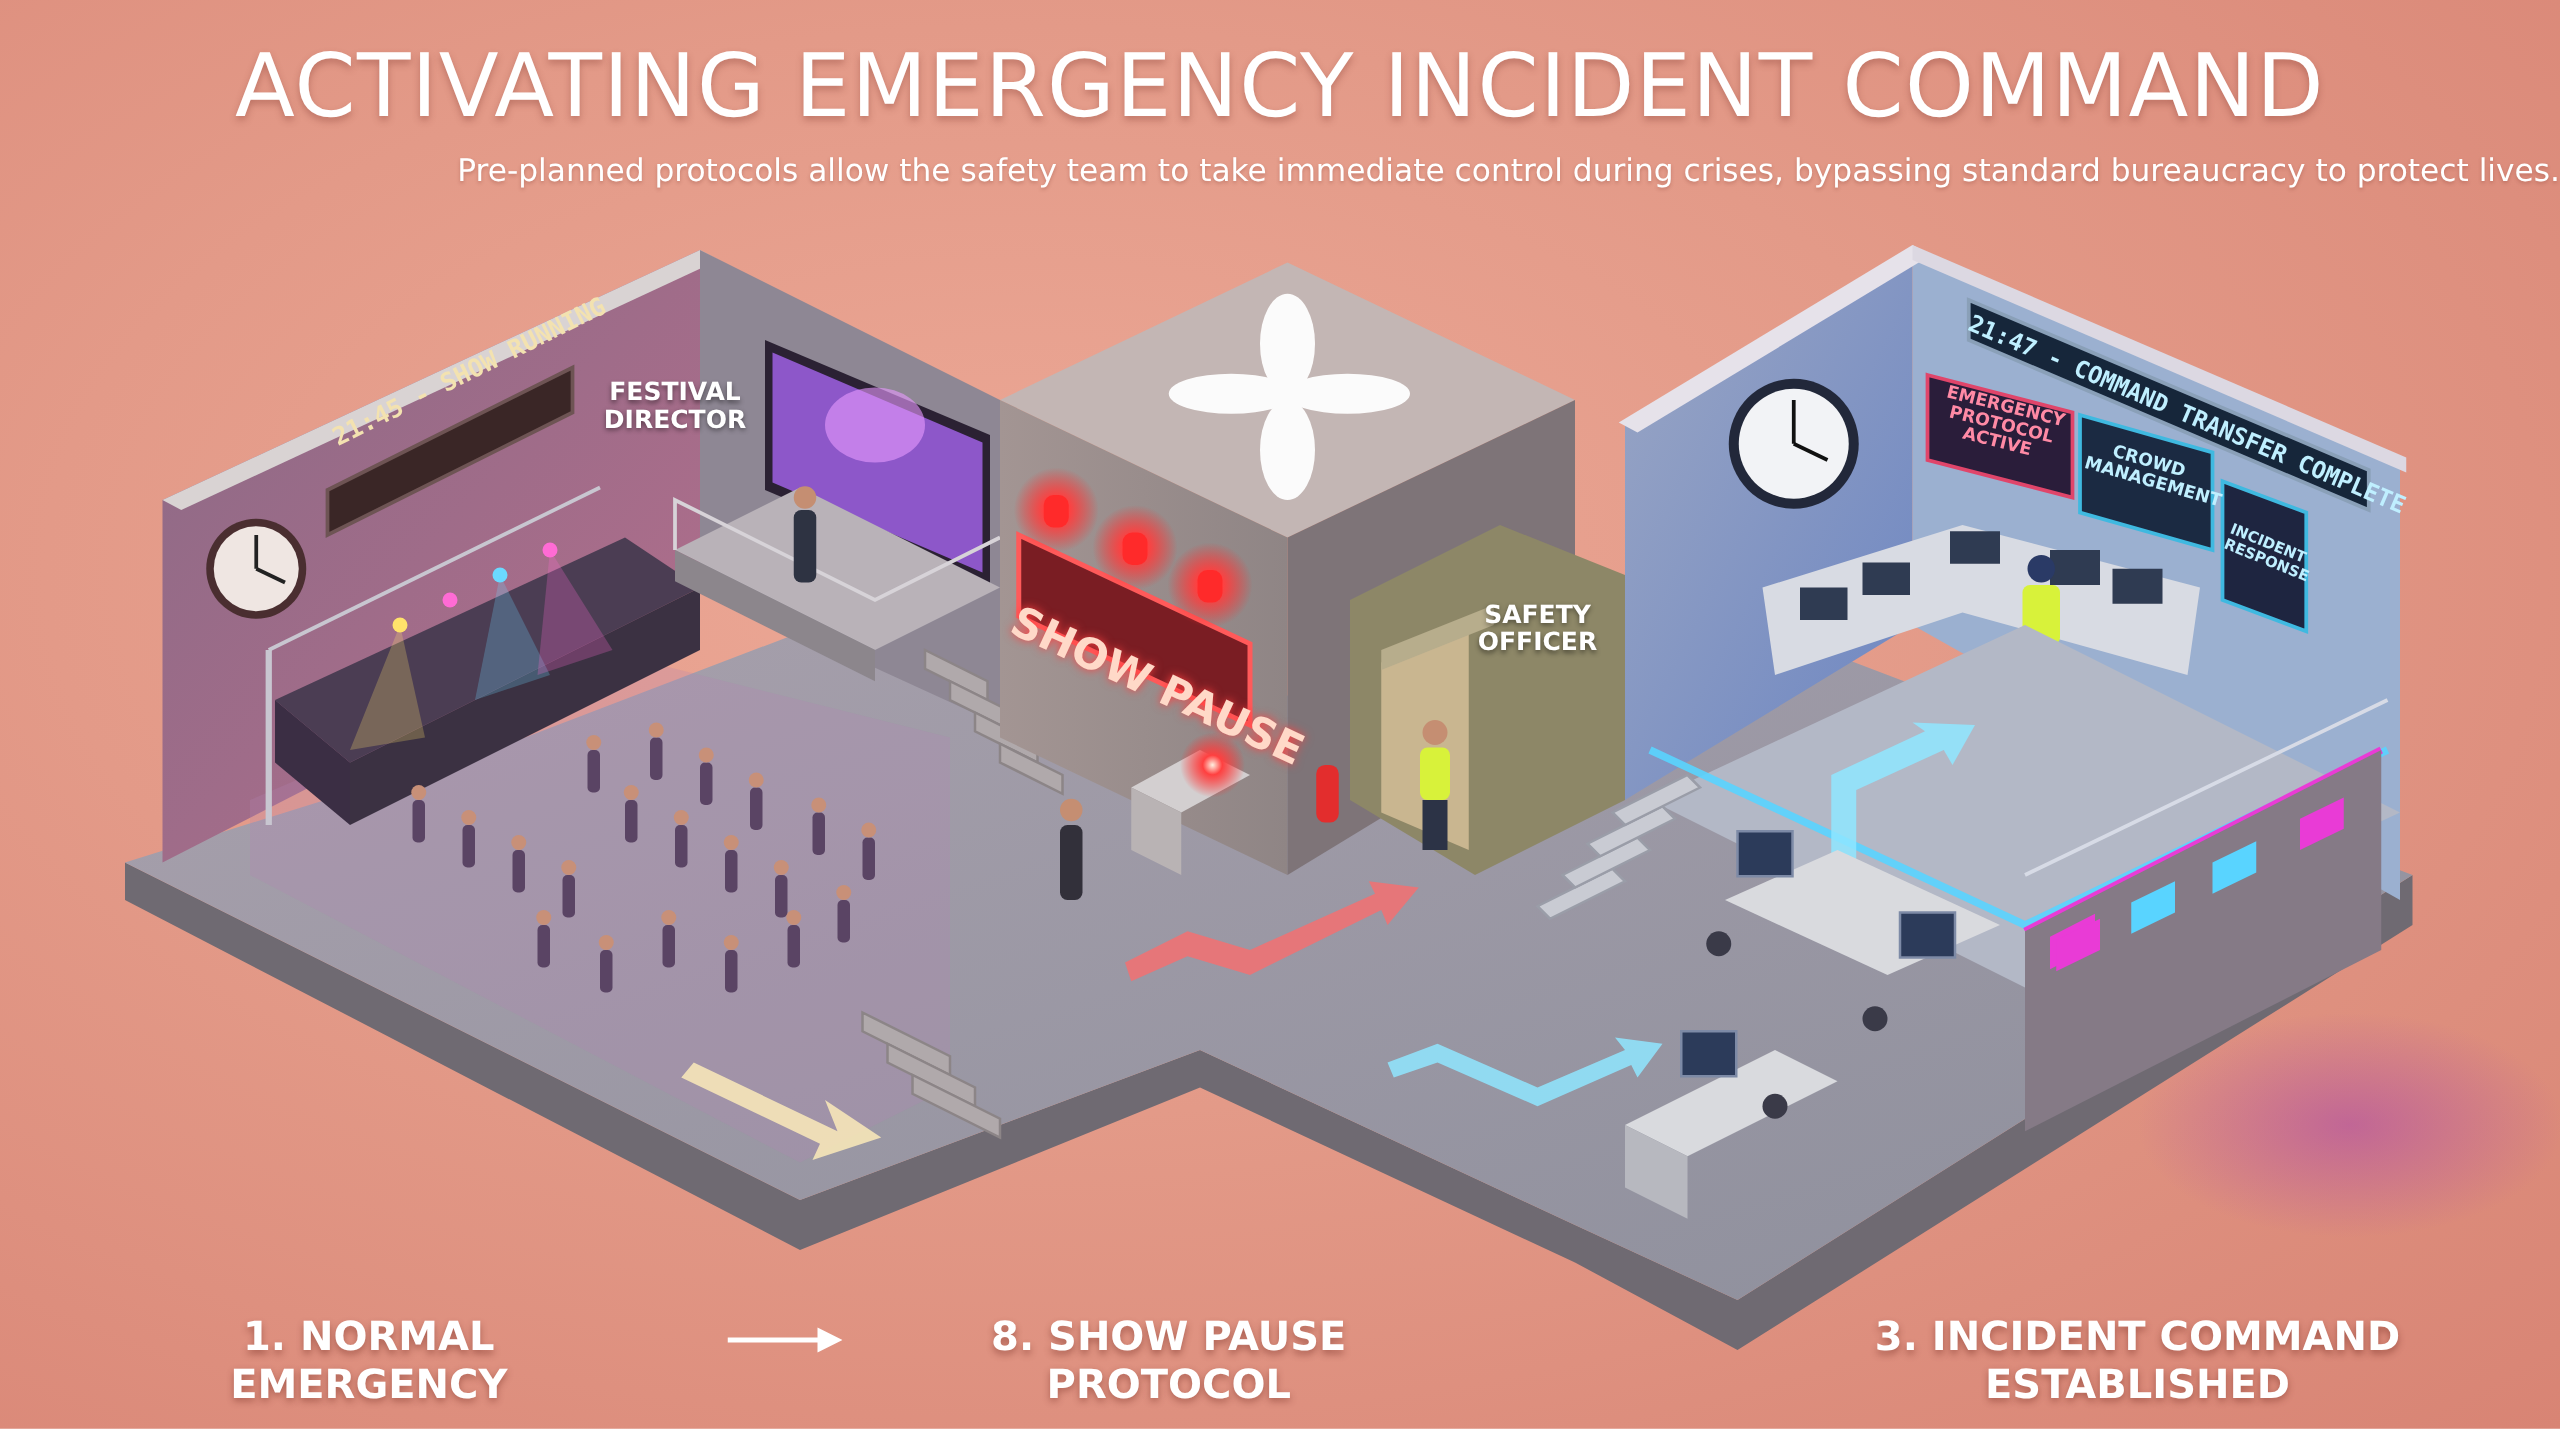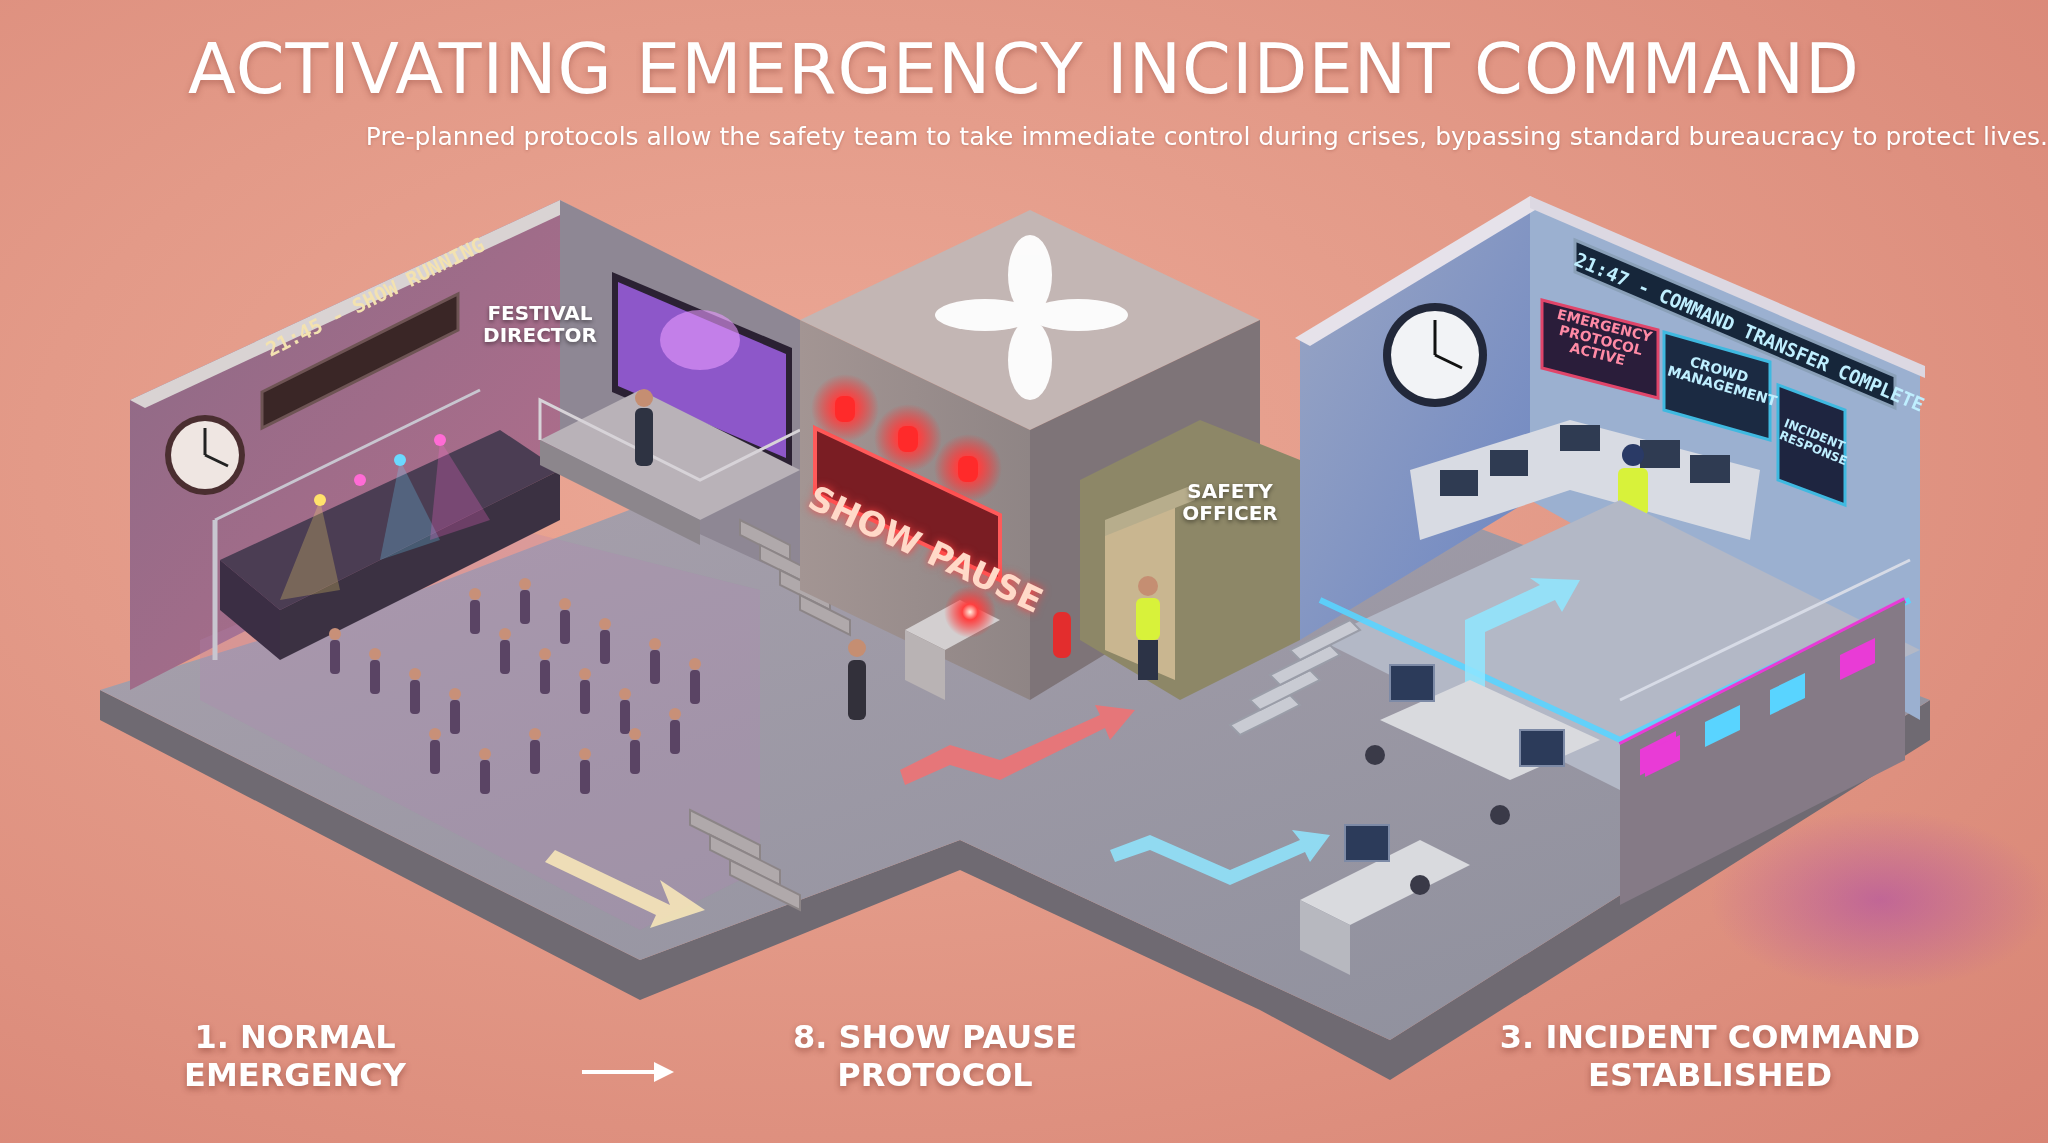--- a/index.html
+++ b/index.html
@@ -8,21 +8,21 @@
     font-family:"Liberation Sans", sans-serif;}
   .title{position:absolute;left:0;top:28px;width:2048px;text-align:center;color:#fff;
     font-family:"DejaVu Sans", sans-serif;font-weight:normal;font-size:70px;letter-spacing:1px;
     text-shadow:0 3px 6px rgba(120,50,40,.35);}
   .subtitle{position:absolute;left:0;top:122px;width:2048px;text-align:right;color:#fff;
     font-family:"DejaVu Sans", sans-serif;font-size:25px;text-shadow:0 1px 3px rgba(120,50,40,.3);}
   svg.scene{position:absolute;left:0;top:0;}
   .label{position:absolute;color:#fff;font-family:"DejaVu Sans", sans-serif;font-weight:bold;
     text-align:center;text-shadow:0 2px 4px rgba(0,0,0,.45);line-height:1.12;}
   .stage-label{position:absolute;color:#fff;font-family:"DejaVu Sans", sans-serif;font-weight:bold;
-    font-size:32px;text-align:center;line-height:1.2;text-shadow:0 3px 6px rgba(110,40,30,.45);}
+    font-size:32px;text-align:center;line-height:1.2;text-shadow:0 3px 6px rgba(110,40,30,.45);margin-top:32px;}
   .led{position:absolute;font-family:"DejaVu Sans Mono", monospace;font-weight:bold;white-space:nowrap;}
   .panel-txt{position:absolute;font-family:"DejaVu Sans", sans-serif;font-weight:bold;text-align:center;
     line-height:1.05;white-space:nowrap;}
   .arrow-bottom{position:absolute;left:582px;top:1060px;width:92px;height:24px;}
 </style>
 </head>
 <body>
 
 <div class="title">ACTIVATING EMERGENCY INCIDENT COMMAND</div>
 <div class="subtitle">Pre-planned protocols allow the safety team to take immediate control during crises, bypassing standard bureaucracy to protect lives.</div>

